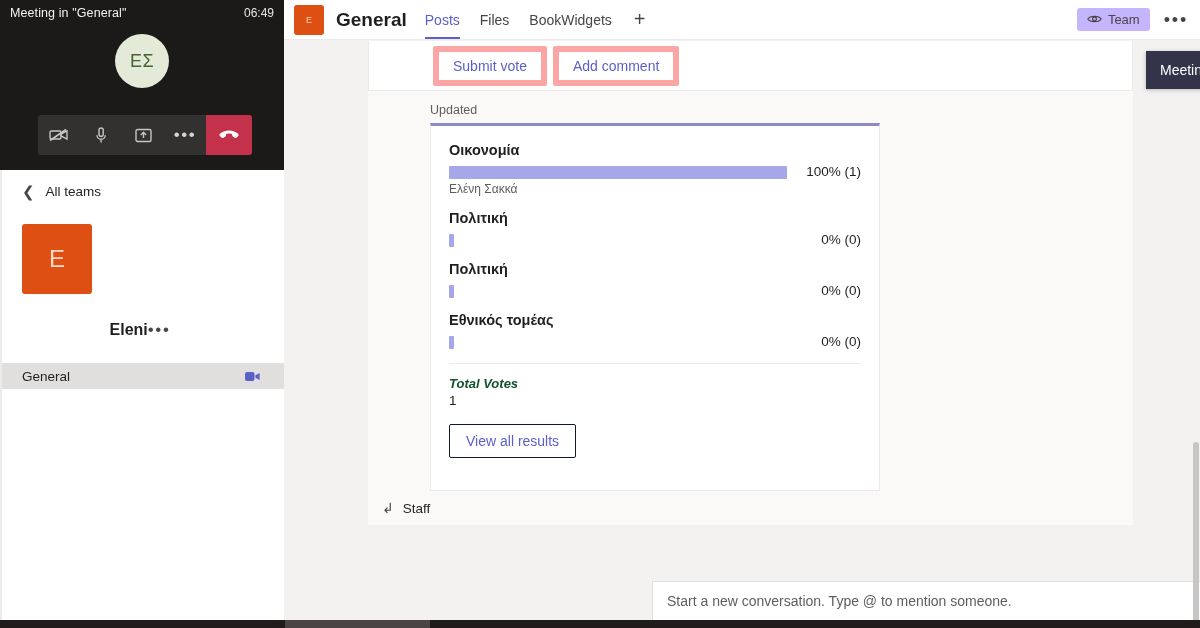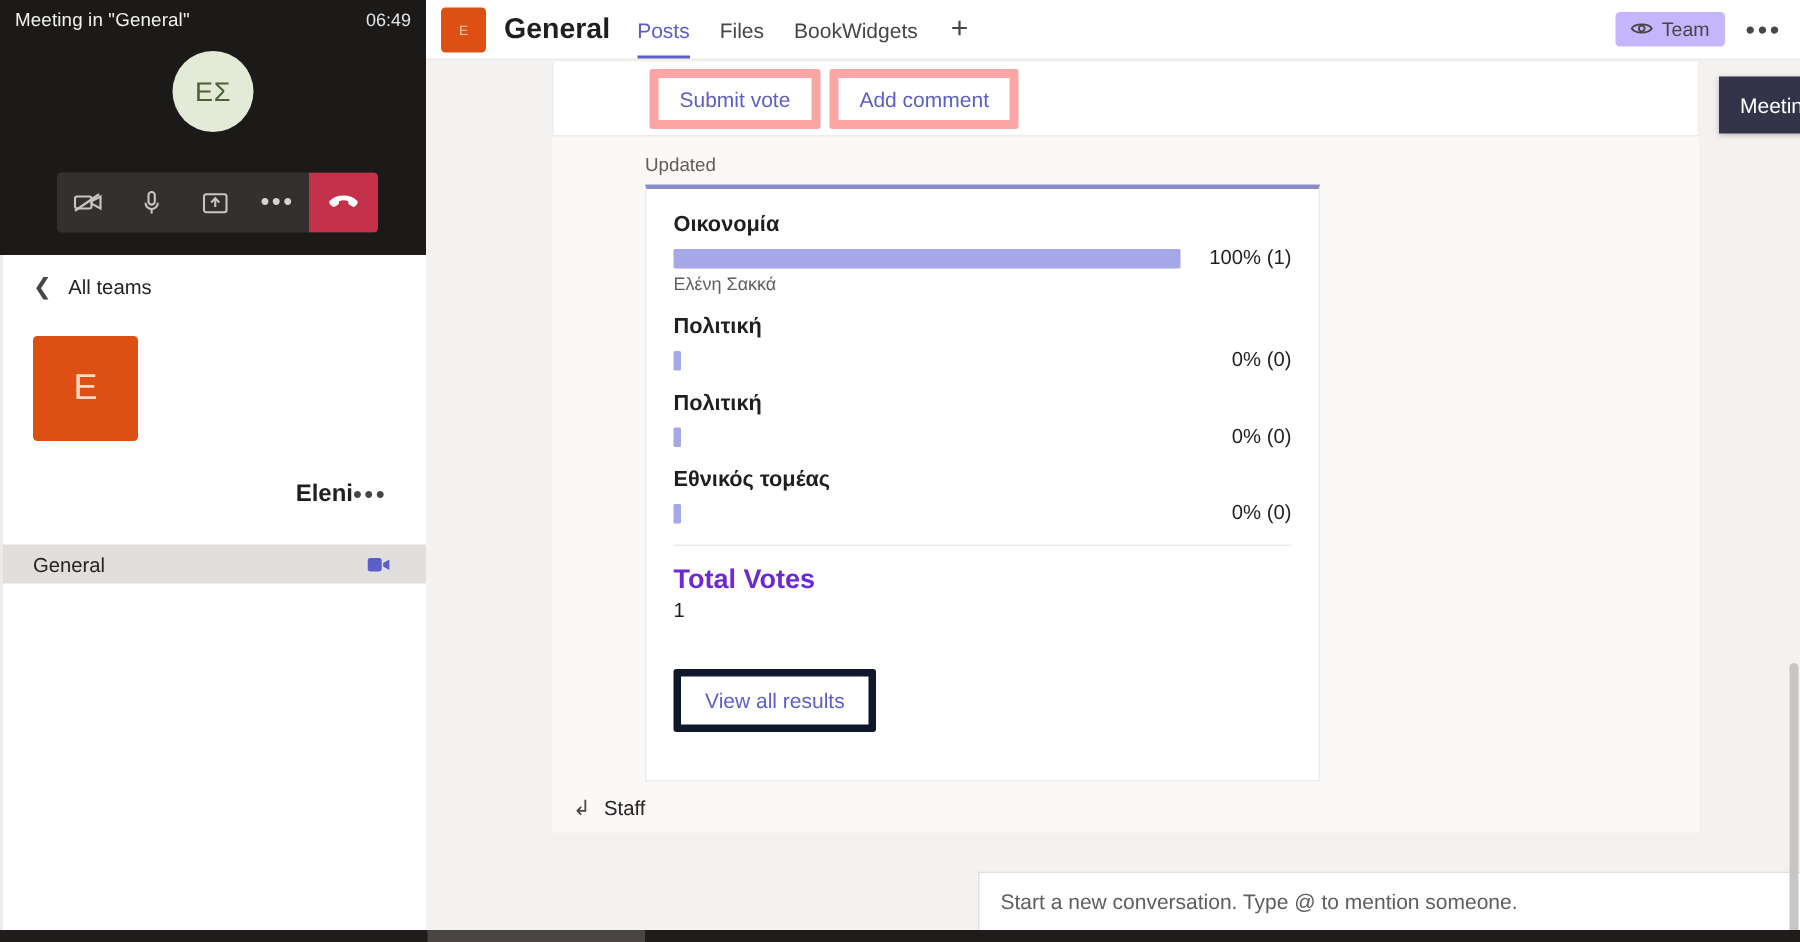--- a/index.html
+++ b/index.html
@@ -52,21 +52,21 @@
     height: 42px; padding: 0 0 0 22px; color: #252423; font-size: 13.5px;
   }
   .chevron-left { color: #484644; font-size: 15px; line-height: 1; }
   .team-tile {
     margin: 12px 0 0 22px; width: 70px; height: 70px;
     background: #dd4f12; border-radius: 3px;
     display: flex; align-items: center; justify-content: center;
     color: #ffd9c7; font-size: 24px;
   }
   .team-name-row {
-    display: flex; align-items: center; justify-content: flex-end;
+    display: flex; align-items: center; justify-content: center;
     margin-top: 23px; padding: 0 26px 0 22px; height: 26px;
   }
   .team-name { font-size: 16px; font-weight: bold; color: #201f1e; }
   .team-more { color: #484644; font-size: 17px; letter-spacing: 1.6px; line-height: 8px; }
   .channel-row {
     display: flex; align-items: center; justify-content: space-between;
     margin-top: 20px; height: 26px; padding: 0 24px 0 22px;
     background: #e1dfdd;
   }
   .channel-name { font-size: 13.5px; color: #252423; }
@@ -151,24 +151,24 @@
   }
   .poll-option { margin-bottom: 2px; }
   .opt-label { font-size: 14.5px; font-weight: bold; color: #201f1e; margin-bottom: 6px; }
   .bar-row { display: flex; align-items: flex-end; gap: 12px; }
   .bar-track { flex: 1; height: 13px; position: relative; }
   .bar-fill { height: 13px; background: #a6a7e8; border-radius: 1px; min-width: 5px; }
   .bar-pct { font-size: 13.5px; color: #201f1e; white-space: nowrap; width: 62px; text-align: right; }
   .voter { font-size: 12px; color: #605e5c; margin-top: 3px; }
   .spacer-sm { height: 12px; }
   .poll-divider { height: 1px; background: #edebe9; margin: 14px 0 12px 0; }
-  .total-label { font-size: 18px; font-weight: bold; color: #6d28d9; }
+  .total-label { font-size: 13px; font-weight: bold; color: #14532d; font-style: italic; }
   .total-value { font-size: 13.5px; color: #201f1e; margin-top: 2px; }
   .view-all-btn {
-    margin-top: 32px; background: #ffffff; border: 5px solid #0f172a; border-radius: 2px;
+    margin-top: 16px; background: #ffffff; border: 1px solid #0f172a; border-radius: 2px;
     color: #5b5fc7; font-size: 14px; font-family: inherit; padding: 8px 16px; cursor: pointer;
   }
   .reply-row {
     display: flex; align-items: center; gap: 9px;
     height: 34px; padding-left: 14px; font-size: 13.5px; color: #252423;
   }
   .reply-arrow { color: #484644; font-size: 14px; }
 
   
   .composer-wrap {

